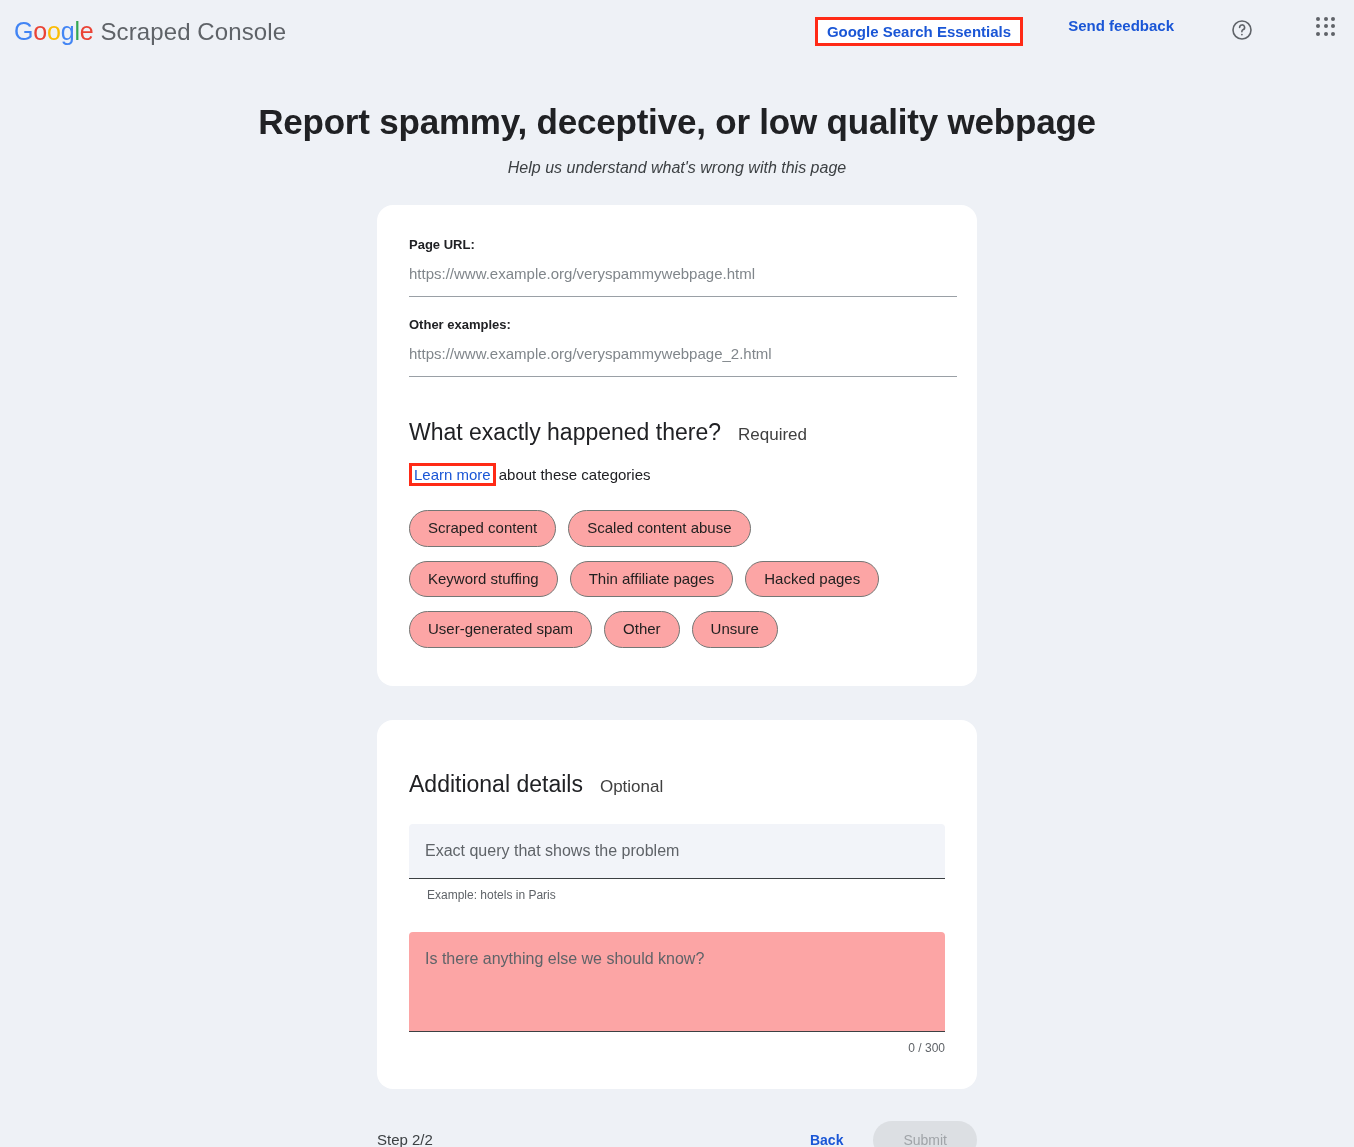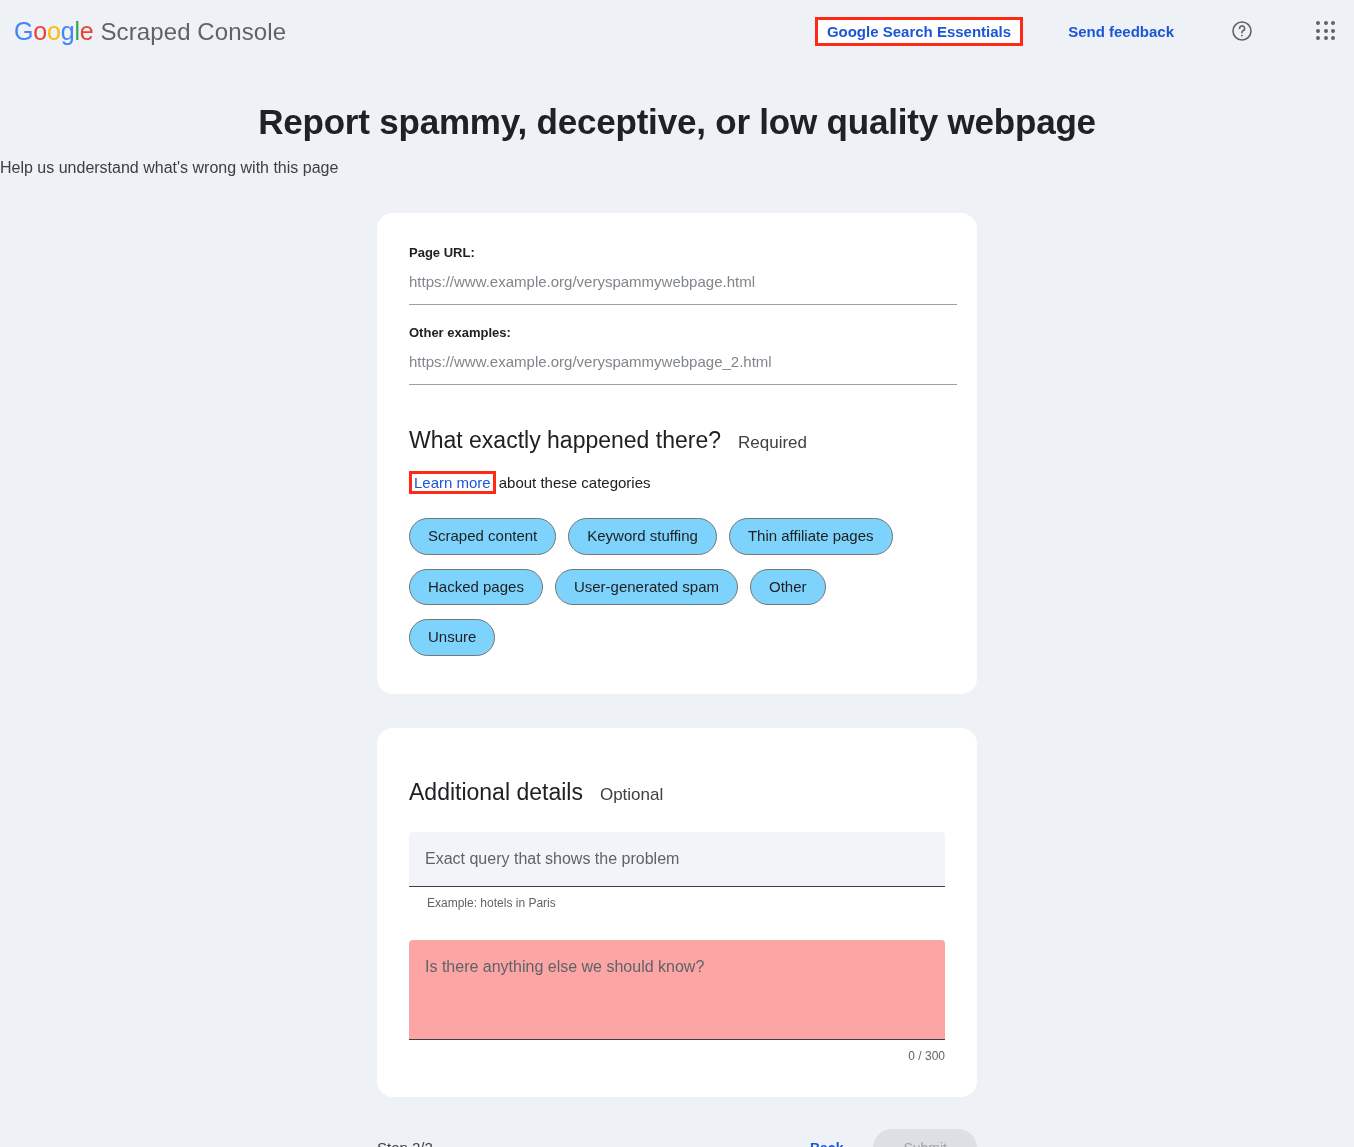--- a/index.html
+++ b/index.html
@@ -35,21 +35,21 @@
   .c-green  { color: #34a853; }
   .brand-sub {
     margin-left: 7px;
     color: #5f6368;
     font-size: 24px;
     font-weight: 400;
   }
   .header-right {
     margin-left: auto;
     display: flex;
-    align-items: center;
+    align-items: flex-start;
     gap: 13px;
     padding-left: 31px;
   }
   .hl-box {
     border: 3px solid #ff2a16;
     background: #ffffff;
     padding: 3px 9px;
     display: inline-flex;
     align-items: center;
   }
@@ -89,34 +89,36 @@
   
   .page-title {
     text-align: center;
     font-size: 35px;
     font-weight: 700;
     color: #202124;
     margin: 40px 0 0 0;
     letter-spacing: -0.2px;
   }
   .page-subtitle {
+    text-align: center;
     font-size: 16px;
     color: #3c4043;
     margin: 17px 0 0 0;
     font-weight: 400;
+    font-style: italic;
   }
 
   
   .card {
     width: 600px;
     margin: 0 auto;
     background: #ffffff;
     border-radius: 16px;
   }
-  #card-url-category { margin-top: 36px; padding: 32px 20px 38px 32px; }
+  #card-url-category { margin-top: 28px; padding: 32px 20px 38px 32px; }
   #card-additional  { margin-top: 34px; padding: 51px 32px 34px 32px; }
 
   .field-label {
     font-size: 13px;
     font-weight: 700;
     color: #202124;
     margin: 0 0 13px 0;
   }
   .field-value {
     font-size: 15px;
@@ -163,21 +165,21 @@
   .chips {
     margin-top: 24px;
     display: flex;
     flex-wrap: wrap;
     gap: 14px 12px;
     max-width: 500px;
   }
   .chip {
     border: 1px solid #747775;
     border-radius: 999px;
-    background: #7dd3fc;
+    background: #fca5a5;
     color: #1f1f1f;
     font-size: 15px;
     padding: 9px 18px;
     line-height: 1.1;
     white-space: nowrap;
     cursor: pointer;
   }
 
   
   .filled-field {
@@ -300,20 +302,21 @@
 
   <div class="learn-row">
     <span class="learn-box">
       <a class="learn-link">Learn more</a>
     </span>
     <span class="learn-tail">about these categories</span>
   </div>
 
   <div class="chips">
     <button class="chip">Scraped content</button>
+    <button class="chip">Scaled content abuse</button>
     <button class="chip">Keyword stuffing</button>
     <button class="chip">Thin affiliate pages</button>
     <button class="chip">Hacked pages</button>
     <button class="chip">User-generated spam</button>
     <button class="chip">Other</button>
     <button class="chip">Unsure</button>
   </div>
 </div>
 
 <div class="card" id="card-additional">

